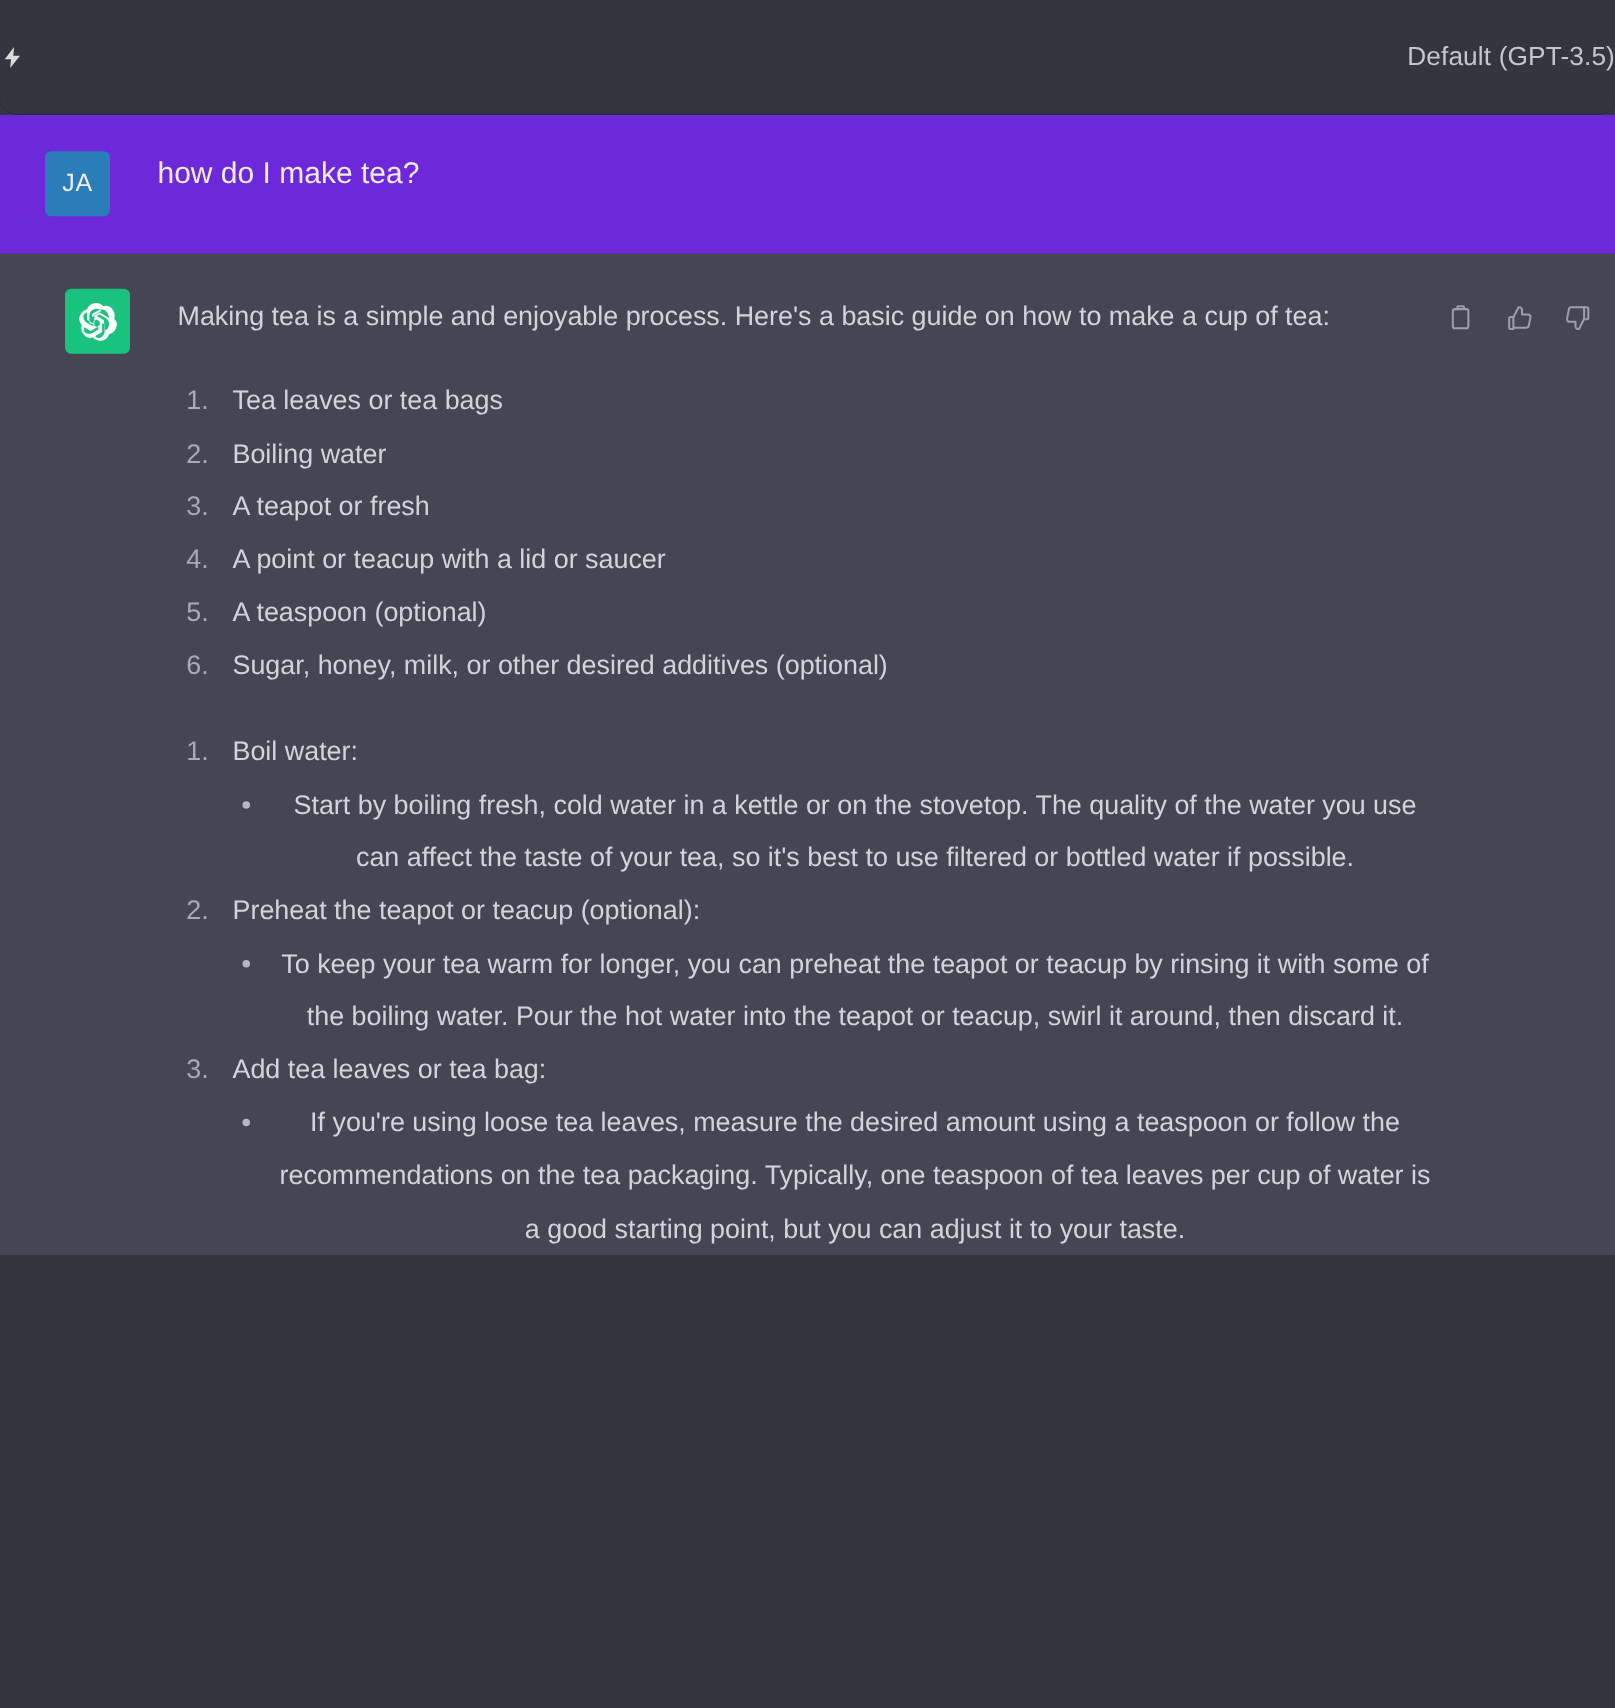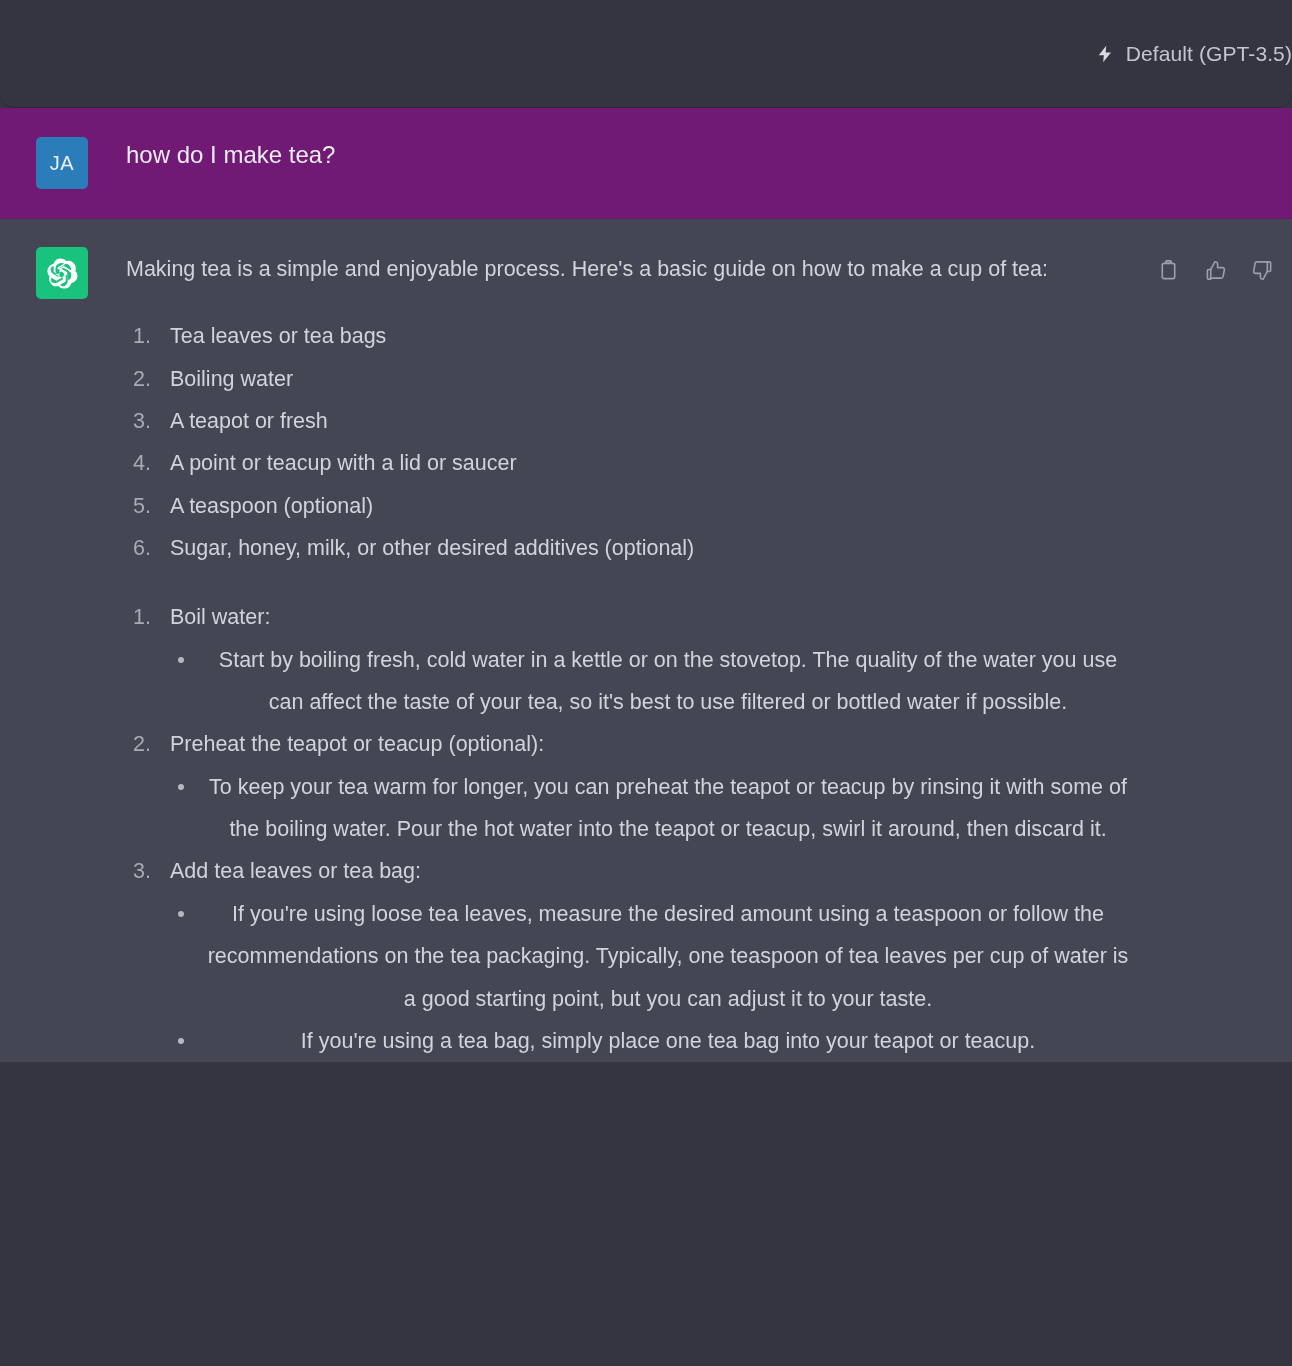--- a/index.html
+++ b/index.html
@@ -11,27 +11,27 @@
     width: 1292px;
     height: 1366px;
     overflow: hidden;
     font-family: "Liberation Sans", sans-serif;
     color: #d1d5db;
     -webkit-font-smoothing: antialiased;
   }
 
   
   .model-header {
-    height: 108px;
+    height: 92px;
     box-sizing: border-box;
     background: #343541;
     border-bottom: 1px solid #2a2b32;
     display: flex;
     align-items: center;
-    justify-content: flex-end;
+    justify-content: space-between;
     gap: 11px;
     border-radius: 14px;
   }
   .bolt-icon {
     width: 20px;
     height: 22px;
     display: block;
     flex: none;
   }
   .model-label {
@@ -41,26 +41,26 @@
     white-space: nowrap;
   }
 
   
   .msg-row {
     display: block;
     width: 100%;
     box-sizing: border-box;
   }
   .msg-row.user {
-    background: #701a75;
+    background: #6d28d9;
     padding: 29px 0 30px 0;
   }
   .msg-row.assistant {
     background: #444654;
-    padding: 28px 0 0 0;
+    padding: 28px 0 0 16px;
   }
   .msg-inner {
     position: relative;
     display: flex;
     align-items: flex-start;
     padding-left: 36px;
     padding-right: 28px;
   }
 
   
@@ -264,21 +264,20 @@
           <li>
             <span class="li-head">Preheat the teapot or teacup (optional):</span>
             <ul class="bul-list">
               <li>To keep your tea warm for longer, you can preheat the teapot or teacup by rinsing it with some of the boiling water. Pour the hot water into the teapot or teacup, swirl it around, then discard it.</li>
             </ul>
           </li>
           <li>
             <span class="li-head">Add tea leaves or tea bag:</span>
             <ul class="bul-list">
               <li>If you're using loose tea leaves, measure the desired amount using a teaspoon or follow the recommendations on the tea packaging. Typically, one teaspoon of tea leaves per cup of water is a good starting point, but you can adjust it to your taste.</li>
-              <li>If you're using a tea bag, simply place one tea bag into your teapot or teacup.</li>
             </ul>
           </li>
         </ol>
 
       </div>
     </div>
 
     <div class="msg-actions">
       <button class="action-btn">
         <span>

